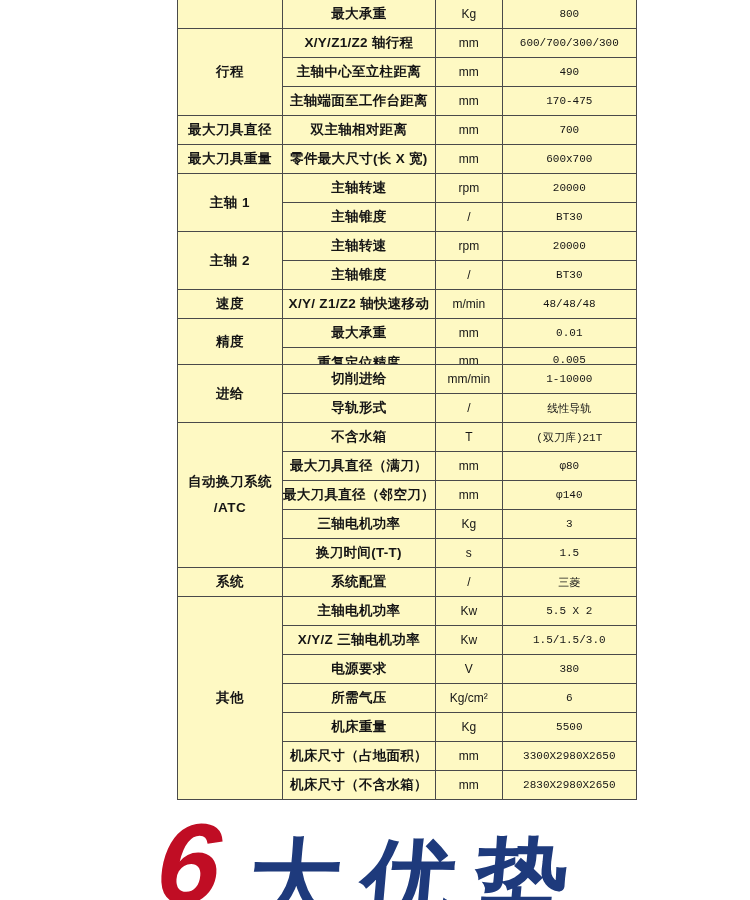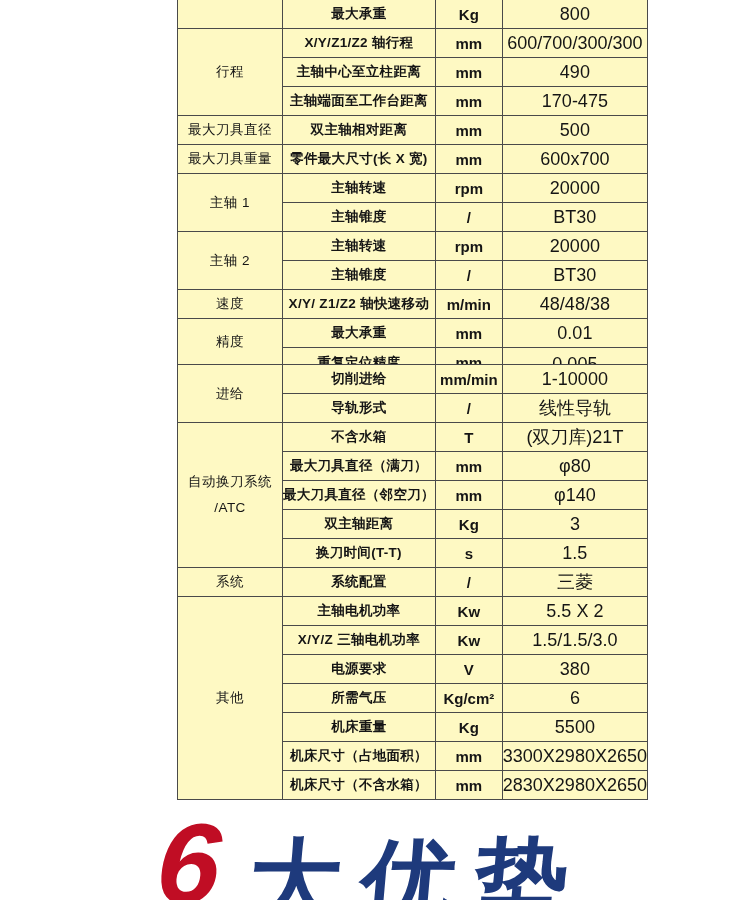--- a/index.html
+++ b/index.html
@@ -31,28 +31,28 @@
   table.spec col.c-val   { width: 134px; }
   table.spec td {
     border: 1px solid #4a4a4a;
     padding: 0;
     text-align: center;
     vertical-align: middle;
     overflow: hidden;
   }
   td.cat {
     font-size: 13.5px;
-    font-weight: 400;
+    font-weight: 700;
     white-space: pre-line;
     line-height: 1.9;
     letter-spacing: 0.5px;
   }
   td.param .cw { font-size: 13.5px; font-weight: 600; letter-spacing: 0.3px; }
-  td.unit  .cw { font-size: 15px;  font-weight: 700; }
-  td.value .cw { font-size: 18px;  font-weight: 500; }
+  td.unit  .cw { font-size: 12px;  font-weight: 400; }
+  td.value .cw { font-size: 11px;  font-weight: 500; font-family: Liberation Mono, monospace; }
   .cw {
     height: 28px;
     display: flex;
     align-items: center;
     justify-content: center;
     overflow: hidden;
     white-space: nowrap;
   }
   
   tr.clipped .cw {
@@ -149,21 +149,21 @@
       </tr>
       <tr>
         <td class="cat" rowspan="1">最大刀具直径</td>
         <td class="param">
           <div class="cw">双主轴相对距离</div>
         </td>
         <td class="unit">
           <div class="cw">mm</div>
         </td>
         <td class="value">
-          <div class="cw">500</div>
+          <div class="cw">700</div>
         </td>
       </tr>
       <tr>
         <td class="cat" rowspan="1">最大刀具重量</td>
         <td class="param">
           <div class="cw">零件最大尺寸(长 X 宽)</div>
         </td>
         <td class="unit">
           <div class="cw">mm</div>
         </td>
@@ -219,21 +219,21 @@
       </tr>
       <tr>
         <td class="cat" rowspan="1">速度</td>
         <td class="param">
           <div class="cw">X/Y/ Z1/Z2 轴快速移动</div>
         </td>
         <td class="unit">
           <div class="cw">m/min</div>
         </td>
         <td class="value">
-          <div class="cw">48/48/38</div>
+          <div class="cw">48/48/48</div>
         </td>
       </tr>
       <tr>
         <td class="cat" rowspan="2">精度</td>
         <td class="param">
           <div class="cw">最大承重</div>
         </td>
         <td class="unit">
           <div class="cw">mm</div>
         </td>
@@ -305,21 +305,21 @@
         </td>
         <td class="unit">
           <div class="cw">mm</div>
         </td>
         <td class="value">
           <div class="cw">φ140</div>
         </td>
       </tr>
       <tr>
         <td class="param">
-          <div class="cw">双主轴距离</div>
+          <div class="cw">三轴电机功率</div>
         </td>
         <td class="unit">
           <div class="cw">Kg</div>
         </td>
         <td class="value">
           <div class="cw">3</div>
         </td>
       </tr>
       <tr>
         <td class="param">

